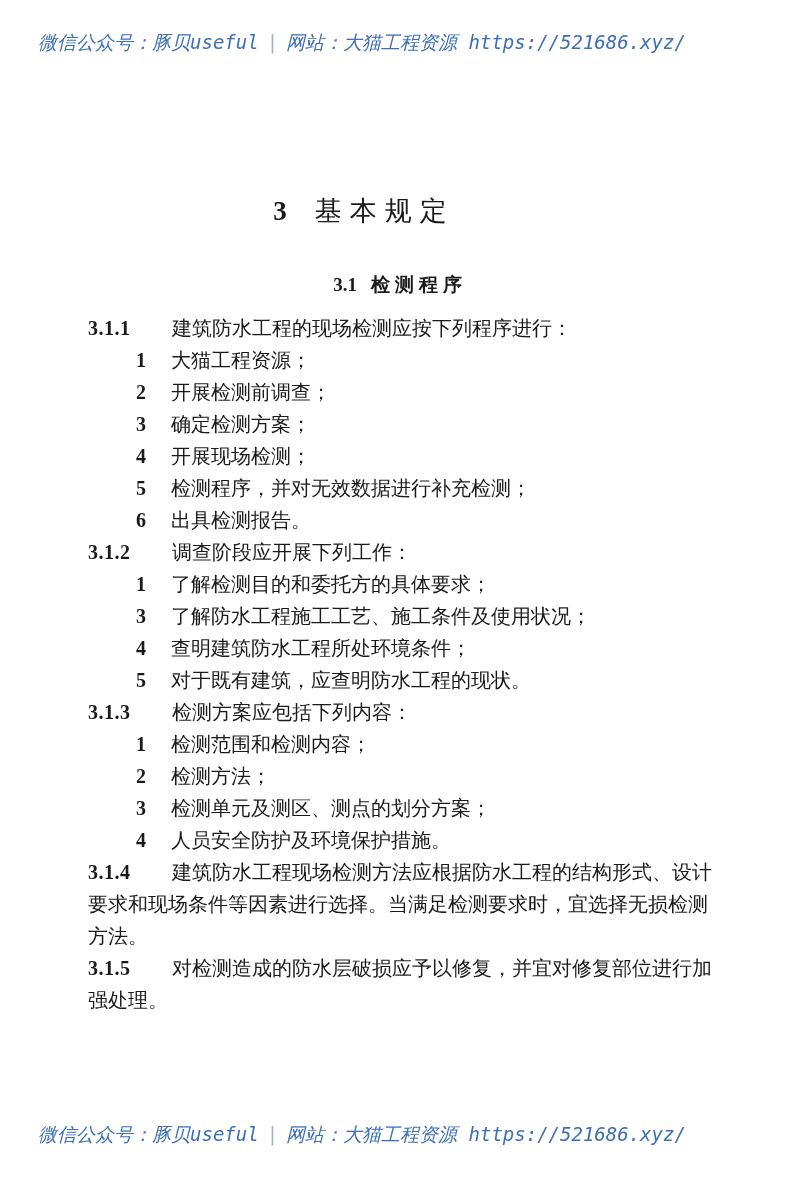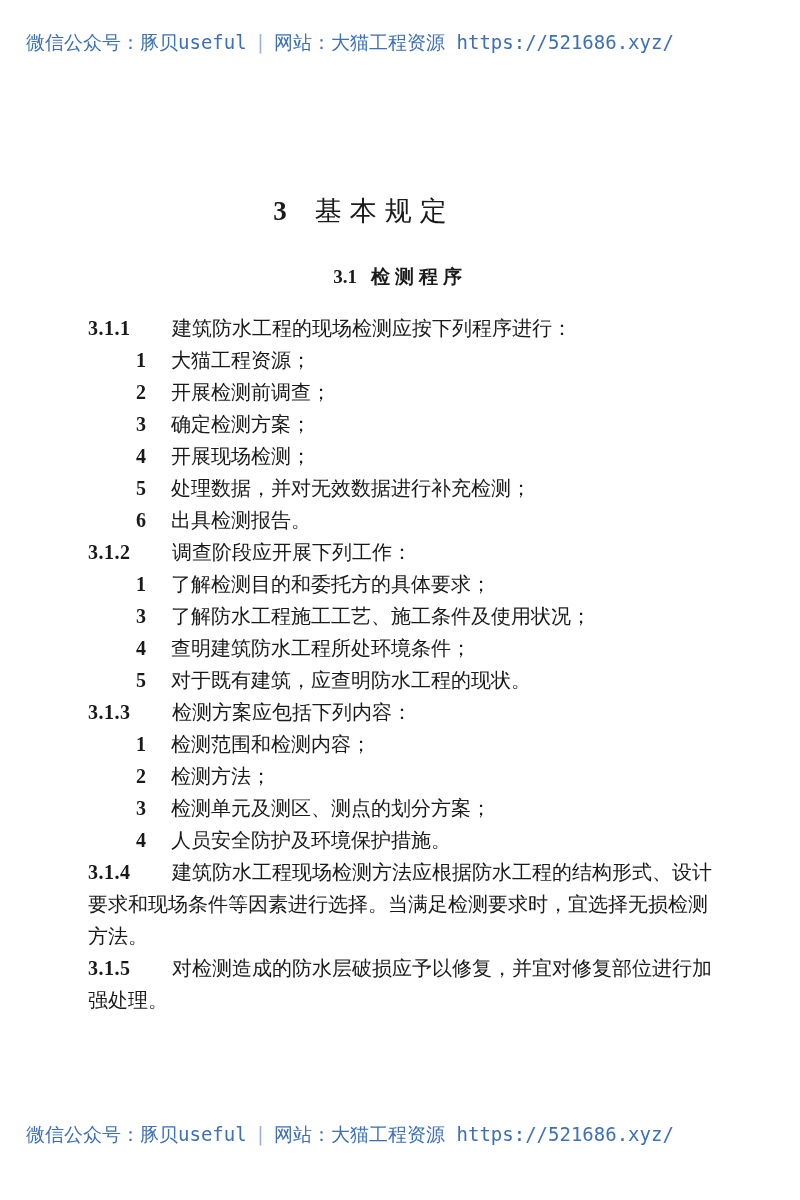--- a/index.html
+++ b/index.html
@@ -10,27 +10,28 @@
   body {
     width: 800px;
     height: 1200px;
     position: relative;
     overflow: hidden;
     font-family: "DejaVu Serif", "Liberation Serif", serif;
     color: #1a1a1a;
   }
   .watermark {
     position: absolute;
-    left: 26px;
+    left: 38px;
     width: 760px;
     font-family: "DejaVu Sans Mono", "Liberation Mono", monospace;
     font-size: 19px;
     color: #3d6fb8;
     white-space: nowrap;
     letter-spacing: 0px;
+    font-style: italic;
   }
   .watermark.top { top: 30px; }
   .watermark.bottom { top: 1122px; }
   .watermark .sep { color: #9ab2d8; margin: 0 8px; }
 
   .chapter-title {
     position: absolute;
     top: 193px;
     left: 0;
     width: 728px;
@@ -38,21 +39,21 @@
     font-size: 27px;
     letter-spacing: 8px;
   }
   .chapter-title .num {
     font-family: "Liberation Serif", serif;
     font-weight: bold;
     margin-right: 20px;
   }
   .section-title {
     position: absolute;
-    top: 264px;
+    top: 272px;
     left: 0;
     width: 800px;
     text-align: center;
     font-size: 19px;
     font-weight: bold;
     letter-spacing: 5px;
   }
   .section-title .num {
     font-family: "Liberation Serif", serif;
     margin-right: 14px;
@@ -112,21 +113,21 @@
 </div>
 
 <div class="content">
 
   <div class="clause-block">
     <p class="clause"><span class="clause-num">3.1.1</span><span>建筑防水工程的现场检测应按下列程序进行：</span></p>
     <p class="item"><span class="item-num">1</span><span>大猫工程资源；</span></p>
     <p class="item"><span class="item-num">2</span><span>开展检测前调查；</span></p>
     <p class="item"><span class="item-num">3</span><span>确定检测方案；</span></p>
     <p class="item"><span class="item-num">4</span><span>开展现场检测；</span></p>
-    <p class="item"><span class="item-num">5</span><span>处理数据，并对无效数据进行补充检测；</span></p>
+    <p class="item"><span class="item-num">5</span><span>检测程序，并对无效数据进行补充检测；</span></p>
     <p class="item"><span class="item-num">6</span><span>出具检测报告。</span></p>
   </div>
 
   <div class="clause-block">
     <p class="clause"><span class="clause-num">3.1.2</span><span>调查阶段应开展下列工作：</span></p>
     <p class="item"><span class="item-num">1</span><span>了解检测目的和委托方的具体要求；</span></p>
     <p class="item"><span class="item-num">3</span><span>了解防水工程施工工艺、施工条件及使用状况；</span></p>
     <p class="item"><span class="item-num">4</span><span>查明建筑防水工程所处环境条件；</span></p>
     <p class="item"><span class="item-num">5</span><span>对于既有建筑，应查明防水工程的现状。</span></p>
   </div>

